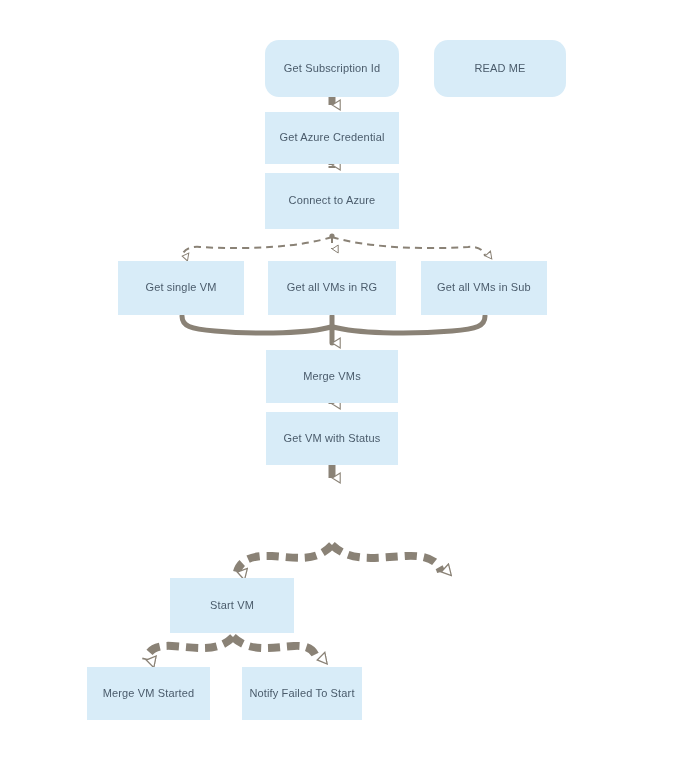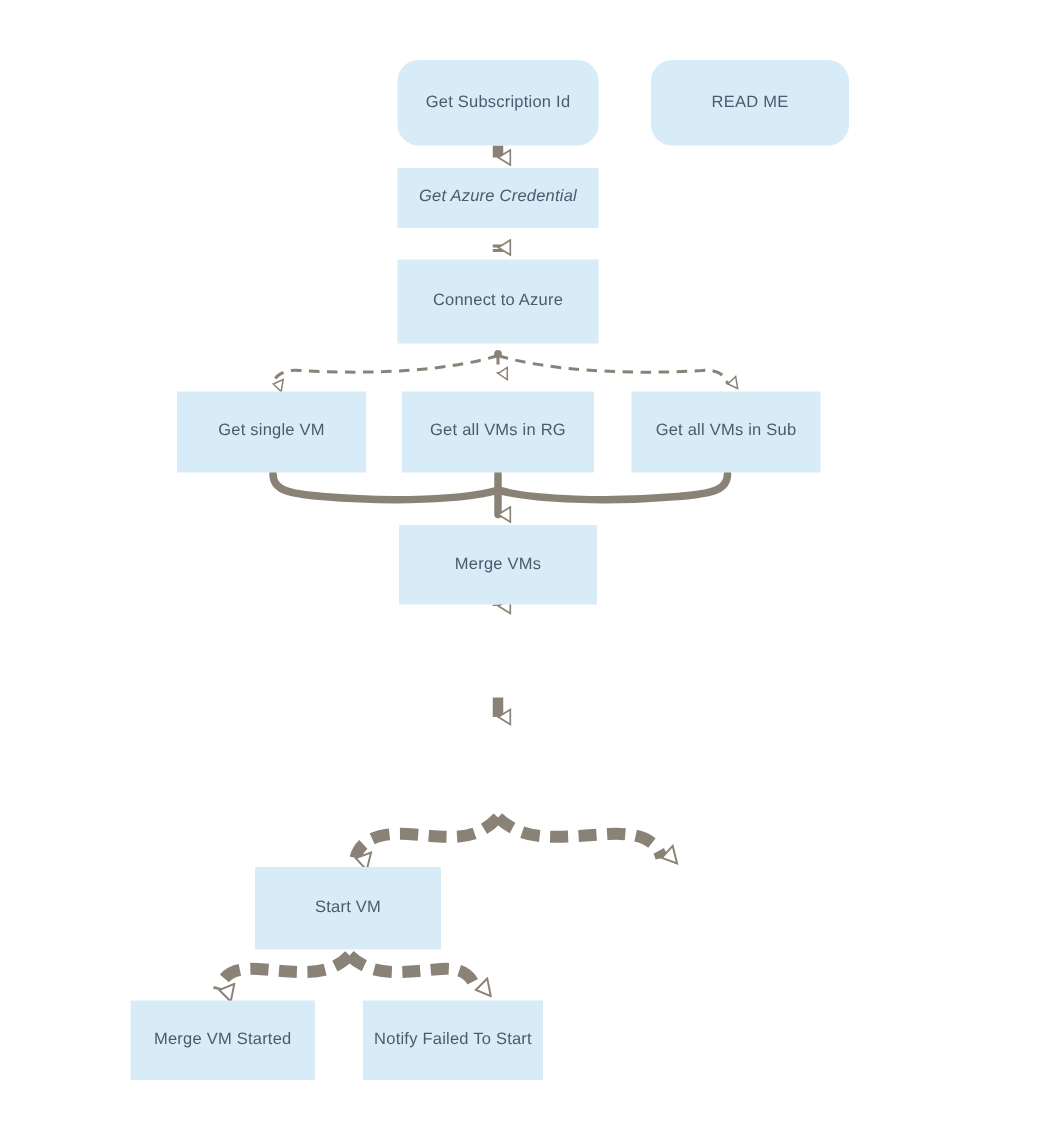--- a/index.html
+++ b/index.html
@@ -119,21 +119,21 @@
   </svg>
 
   <div class="node rounded" style="left:265px; top:40px; width:134px; height:57px;">
     <span class="node-label">Get Subscription Id</span>
   </div>
 
   <div class="node rounded" style="left:434px; top:40px; width:132px; height:57px;">
     <span class="node-label">READ ME</span>
   </div>
 
-  <div class="node rect" style="left:265px; top:112px; width:134px; height:40px;font-style:italic;">
+  <div class="node rect" style="left:265px; top:112px; width:134px; height:52px;">
     <span class="node-label">Get Azure Credential</span>
   </div>
 
   <div class="node rect" style="left:265px; top:173px; width:134px; height:56px;">
     <span class="node-label">Connect to Azure</span>
   </div>
 
   <div class="node rect" style="left:118px; top:261px; width:126px; height:54px;">
     <span class="node-label">Get single VM</span>
   </div>
@@ -143,20 +143,23 @@
   </div>
 
   <div class="node rect" style="left:421px; top:261px; width:126px; height:54px;">
     <span class="node-label">Get all VMs in Sub</span>
   </div>
 
   <div class="node rect" style="left:266px; top:350px; width:132px; height:53px;text-align:right;">
     <span class="node-label">Merge VMs</span>
   </div>
 
+  <div class="node rect" style="left:266px; top:412px; width:132px; height:53px;">
+    <span class="node-label">Get VM with Status</span>
+  </div>
 
 
   <div class="node rect" style="left:170px; top:578px; width:124px; height:55px;">
     <span class="node-label">Start VM</span>
   </div>
 
 
   <div class="node rect" style="left:87px; top:667px; width:123px; height:53px;">
     <span class="node-label">Merge VM Started</span>
   </div>

